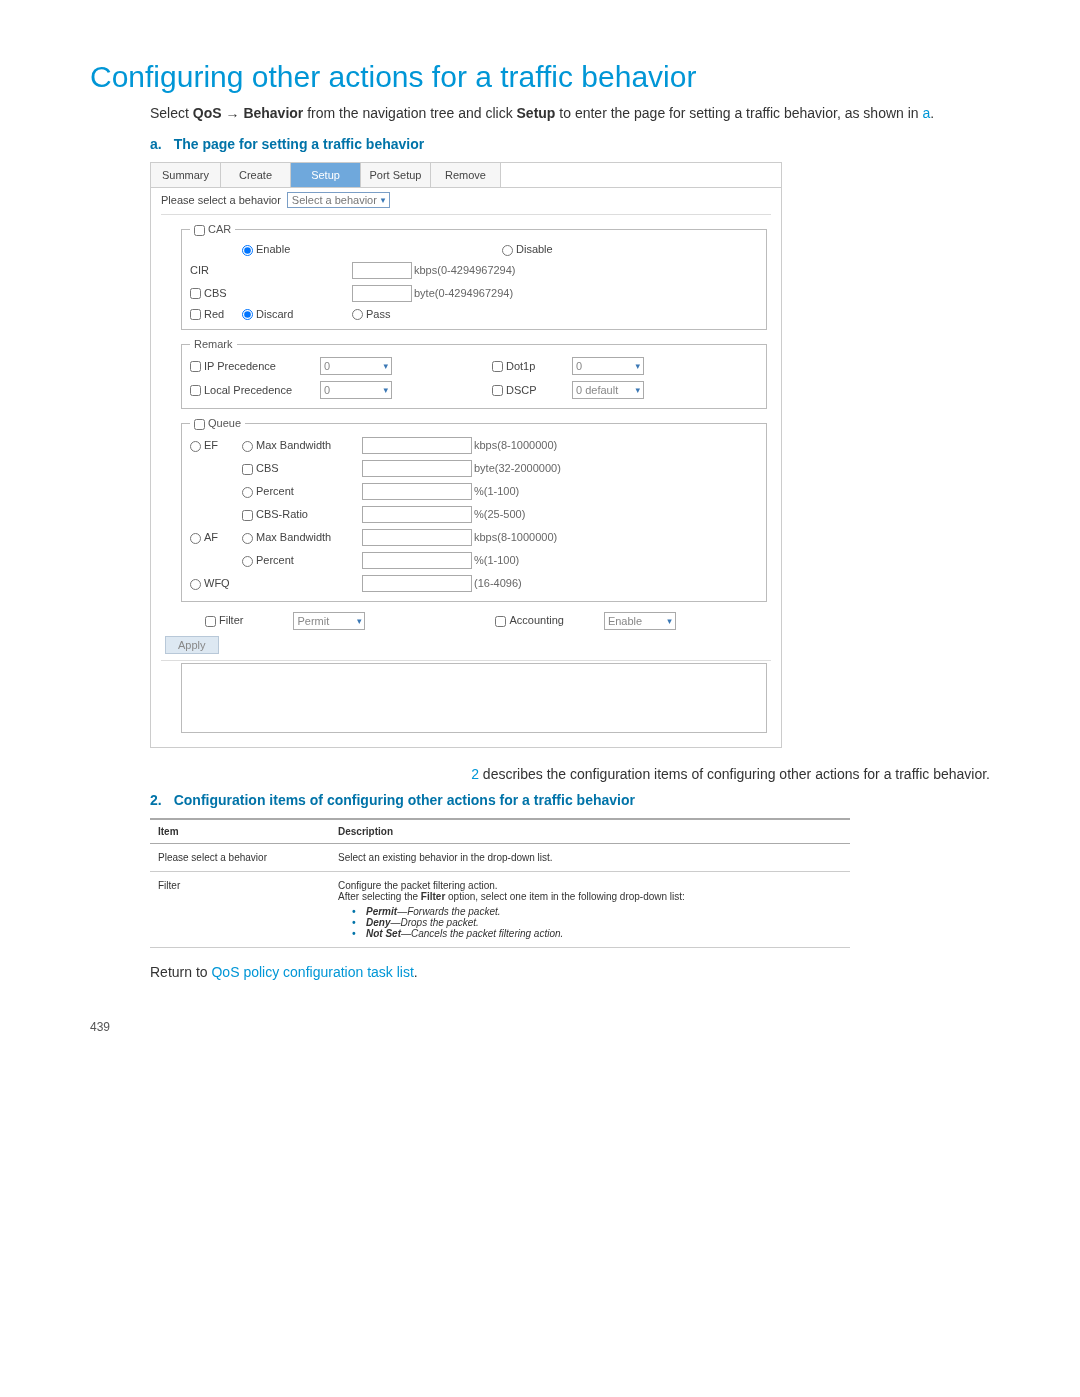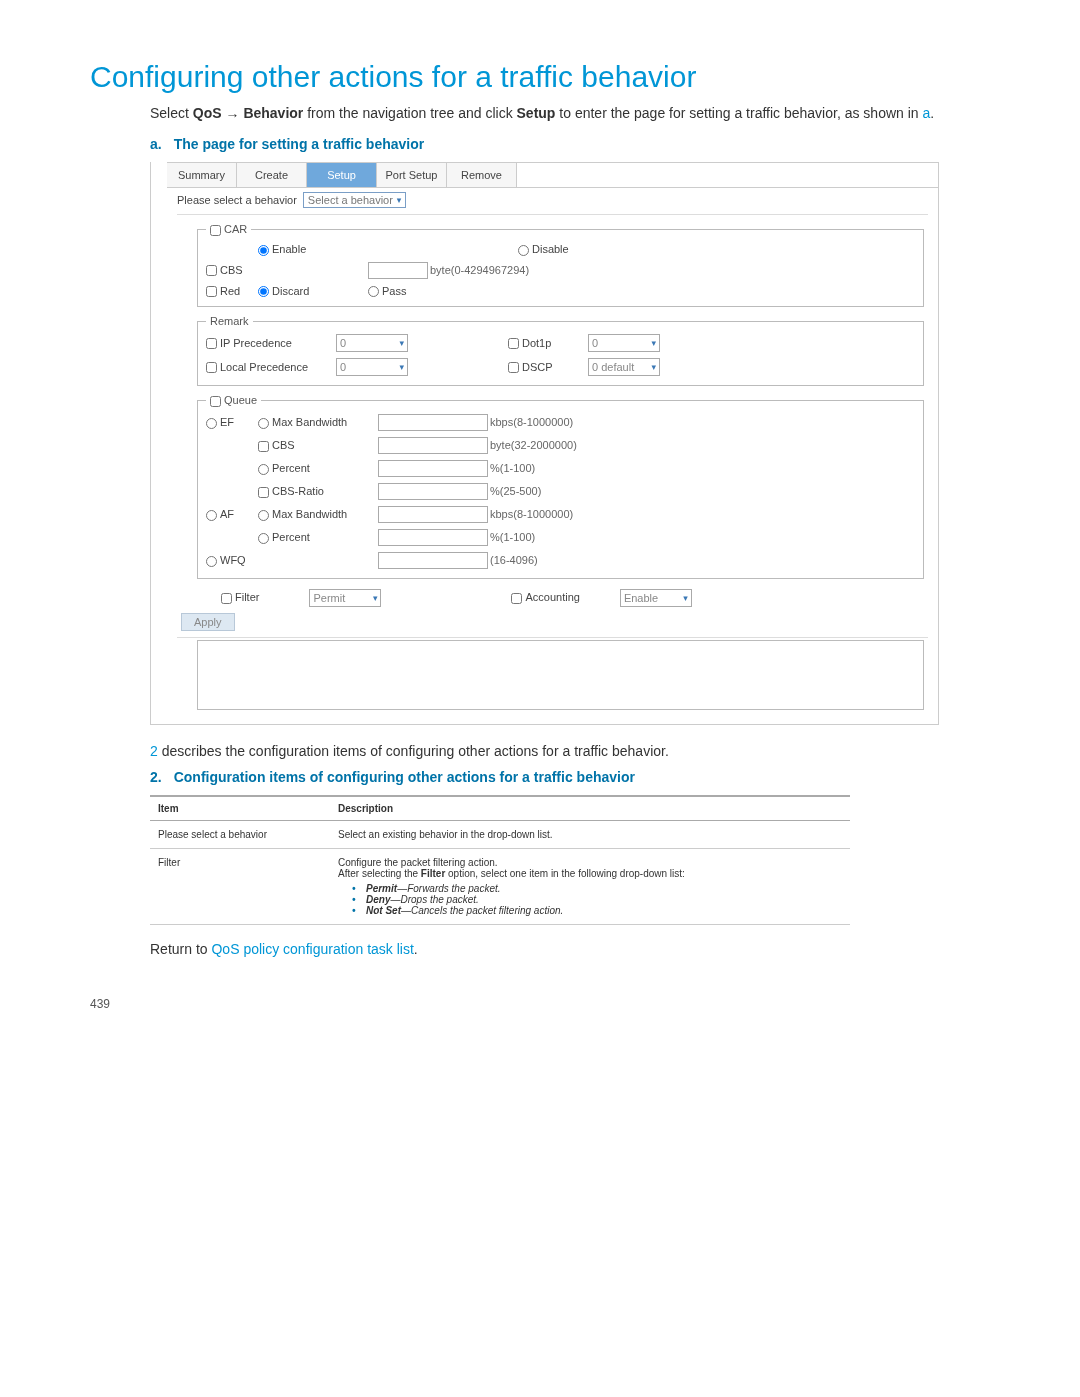--- a/index.html
+++ b/index.html
@@ -5,21 +5,21 @@
   * { box-sizing: border-box; margin: 0; padding: 0; }
   body { font-family: Arial, sans-serif; font-size: 14px; color: #333; background: #fff; width: 1080px; margin: 0 auto; padding: 60px 90px; }
   h1 { font-family: "Segoe UI Light", Arial, sans-serif; font-weight: 300; font-size: 30px; color: #0096d6; margin-bottom: 8px; }
   .intro { font-size: 14px; line-height: 1.6; text-align: justify; margin: 6px 0 12px 60px; }
   .intro b { font-weight: bold; }
   .fig-caption { color: #0073a8; font-weight: bold; font-size: 14px; margin: 8px 0 10px 60px; }
   .fig-caption .lab { margin-right: 12px; }
   .link { color: #0096d6; }
 
   
-  .shot { margin-left: 60px; border: 1px solid #ccc; border-top: none; width: 789px; background: #fff; font-size: 11px; color: #444; padding-left: 16px; }
+  .shot { margin-left: 60px; border: 1px solid #ccc; border-top: none; width: 632px; background: #fff; font-size: 11px; color: #444; }
   .tabs { display: flex; border-bottom: 1px solid #ccc; }
   .tab { flex: 0 0 auto; width: 70px; text-align: center; padding: 6px 4px; font-size: 11px; border-right: 1px solid #ccc; border-top: 1px solid #ccc; background: #f6f6f6; cursor: pointer; }
   .tab.active { background: #6fa8dc; color: #fff; }
   .tabs .filler { flex: 1; border-top: 1px solid #ccc; }
   .shot-row { display: flex; align-items: center; padding: 4px 10px; gap: 6px; }
   .select-box { border: 1px solid #7a9ec6; font-size: 11px; padding: 1px 4px; display: inline-flex; align-items: center; gap: 4px; color: #777; }
   .caret { color: #3b78b5; font-size: 9px; }
   hr.thin { border: none; border-top: 1px solid #ddd; margin: 2px 10px; }
 
   fieldset.fs { margin: 8px 14px 4px 30px; border: 1px solid #bbb; padding: 4px 8px 6px 8px; font-size: 11px; }
@@ -33,21 +33,21 @@
   .txt.narrow { width: 60px; }
   .hint { color: #666; font-size: 11px; margin-left: 2px; }
   .dd { border: 1px solid #aaa; height: 18px; width: 72px; display: inline-flex; align-items: center; padding: 0 3px; justify-content: space-between; color: #888; }
 
   .filter-row { margin: 10px 14px 0 54px; display: flex; align-items: center; gap: 10px; }
   .applybtn { margin: 6px 0 0 14px; display: inline-block; border: 1px solid #b8c8d8; background: #dde8f2; color: #888; font-size: 11px; padding: 2px 12px; }
   .detail-label { margin: 8px 14px 0 14px; font-size: 11px; }
   .detail-box { margin: 2px 14px 14px 30px; border: 1px solid #bbb; height: 70px; }
 
   
-  .body-p { margin: 18px 0 10px 60px; font-size: 14px; }
+  .body-p { margin: 18px 0 10px 60px; font-size: 14px; text-align: right; }
 
   
   table.desc { width: 700px; margin-left: 60px; border-collapse: collapse; font-size: 10px; }
   table.desc th { text-align: left; background: #fff; border-top: 2px solid #aaa; border-bottom: 1px solid #aaa; padding: 6px 8px; font-weight: bold; }
   table.desc td { border-bottom: 1px solid #ccc; padding: 8px; vertical-align: top; }
   table.desc ul { list-style: none; padding-left: 14px; margin-top: 4px; font-style: italic; }
   table.desc ul li::before { content: "•"; color: #0073a8; font-weight: bold; display: inline-block; width: 14px; }
 
   .return { margin: 16px 0 0 60px; font-size: 14px; }
   .pgnum { text-align: left; font-size: 12px; margin-top: 40px; color: #555; }
@@ -85,20 +85,26 @@
   <hr class="thin">
 
   
   <fieldset class="fs">
     <legend><input type="checkbox" class="chk" style=""><span>CAR</span></legend>
     <div class="rowf">
       <span class="col-a"></span>
       <span class="col-b"><input type="radio" class="rdo" checked="" style=""><span>Enable</span></span>
       <span style="width:150px"></span>
       <span><input type="radio" class="rdo" style=""><span>Disable</span></span>
+    </div>
+    <div class="rowf">
+      <span class="col-a">CIR</span>
+      <span class="col-b"></span>
+      <input class="txt narrow" style="">
+      <span class="hint">kbps(0-4294967294)</span>
     </div>
     <div class="rowf">
       <span class="col-a"><input type="checkbox" class="chk" style=""><span>CBS</span></span>
       <span class="col-b"></span>
       <input class="txt narrow" style="">
       <span class="hint">byte(0-4294967294)</span>
     </div>
     <div class="rowf">
       <span class="col-a"><input type="checkbox" class="chk" style=""><span>Red</span></span>
       <span class="col-b"><input type="radio" class="rdo" checked="" style=""><span>Discard</span></span>

